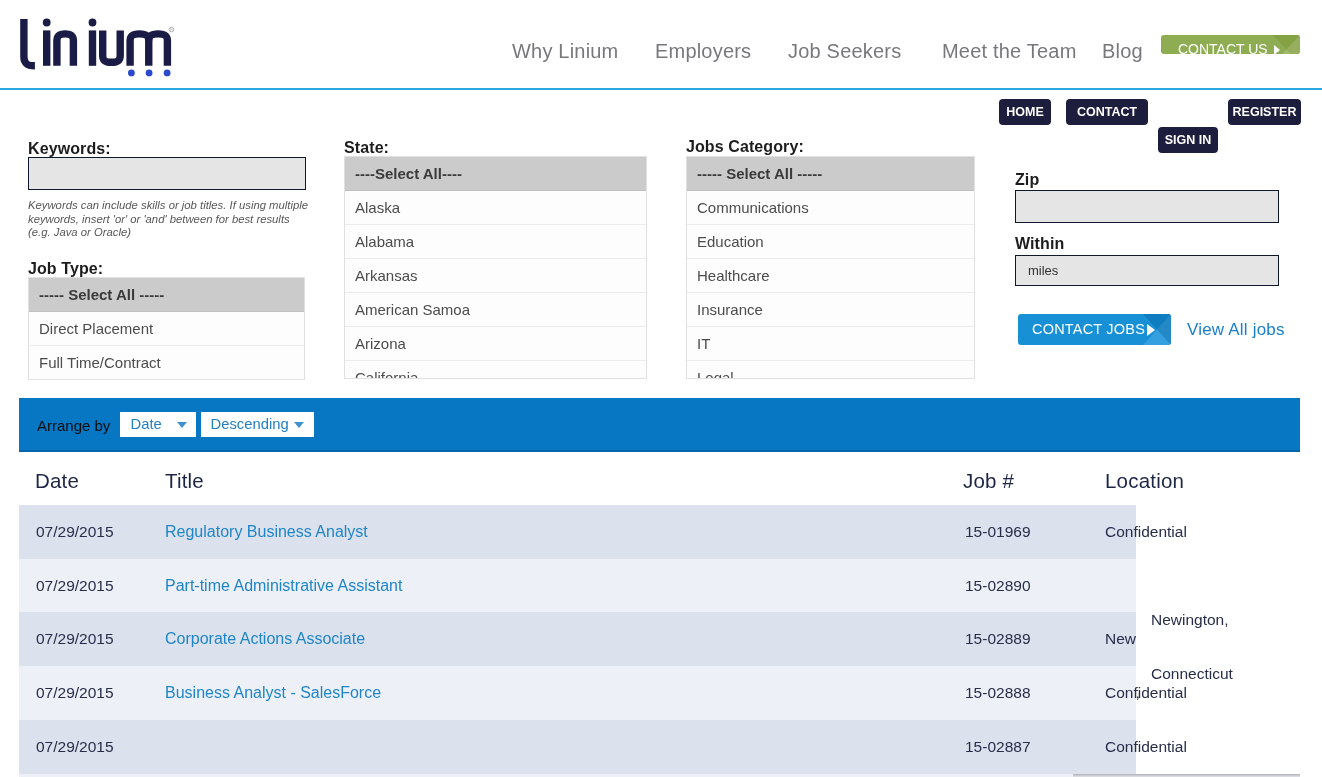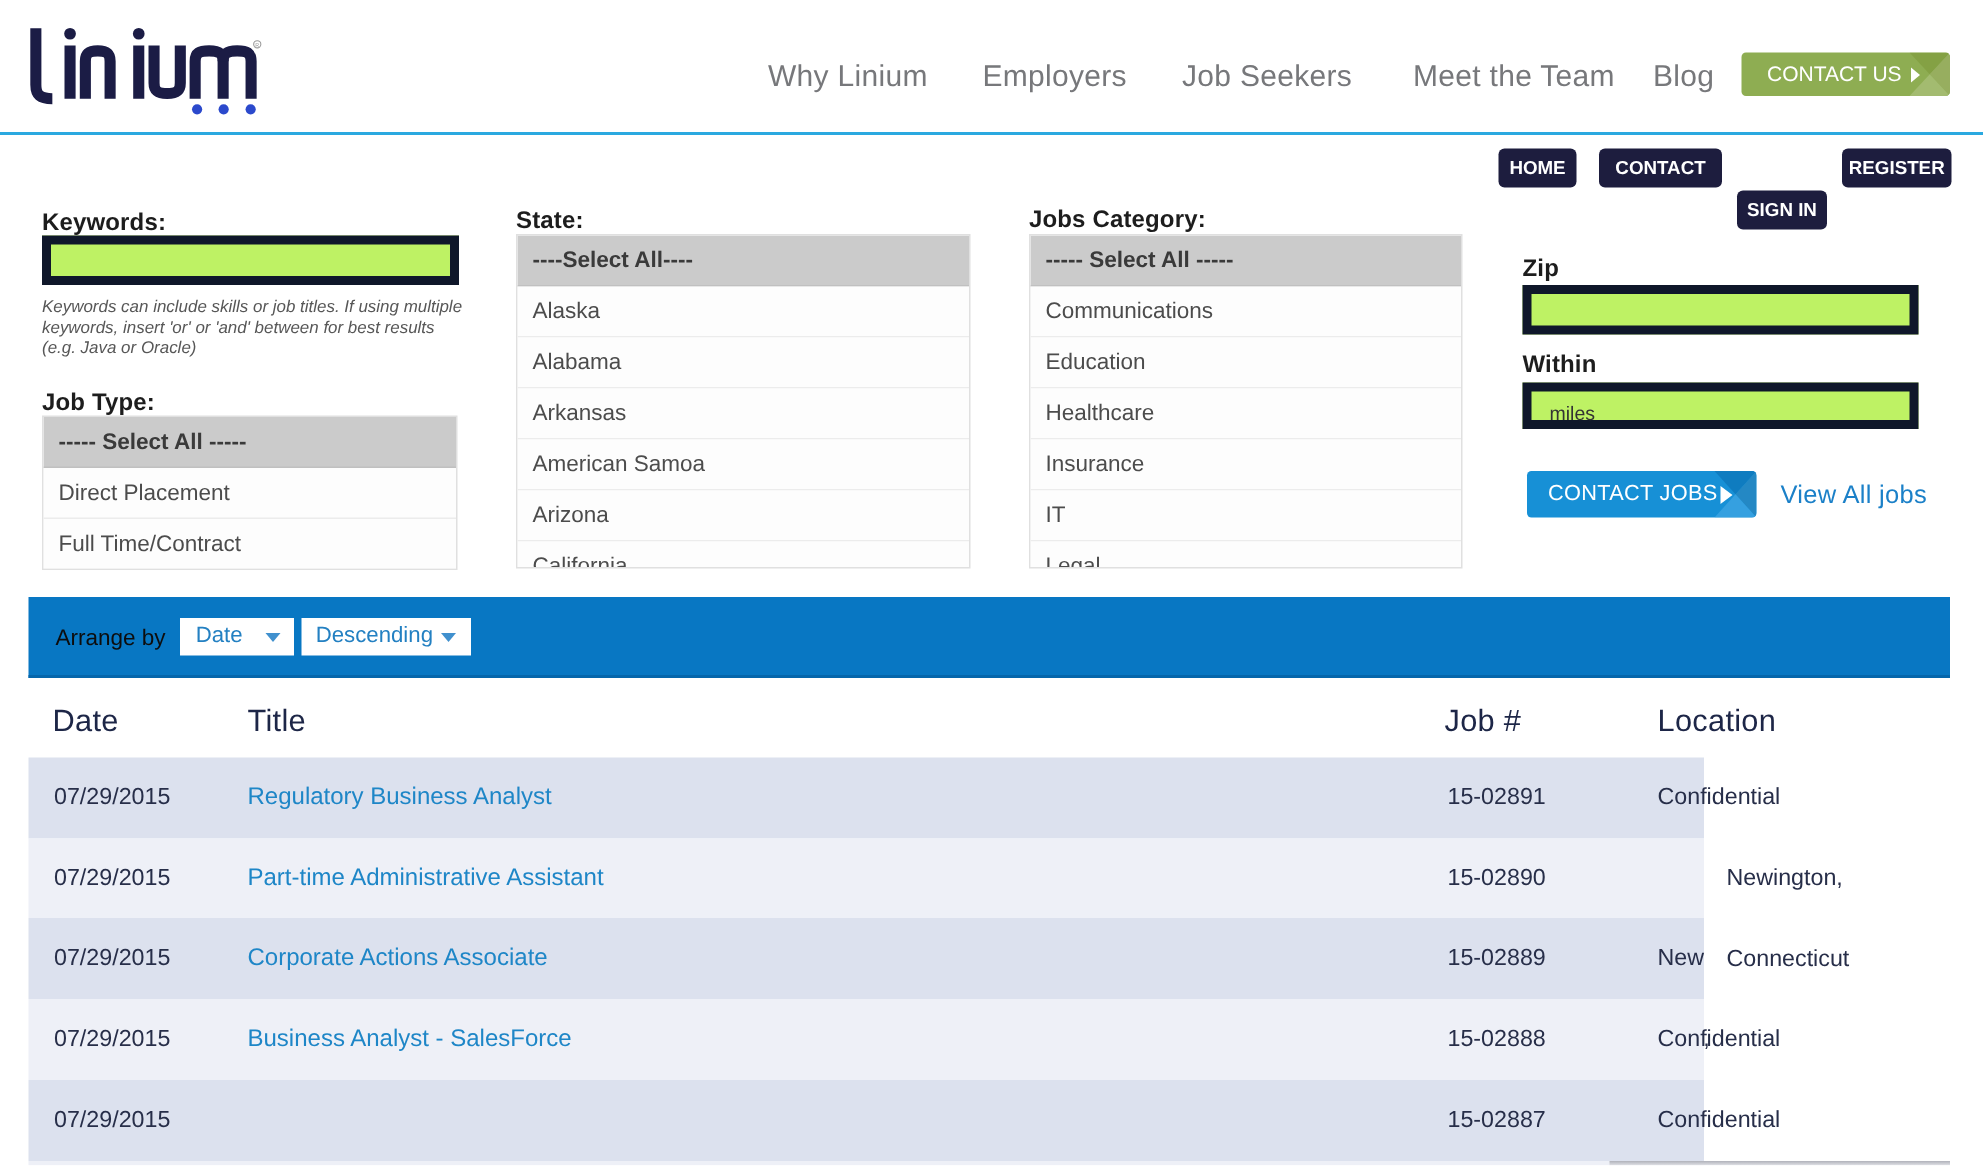--- a/index.html
+++ b/index.html
@@ -3,27 +3,27 @@
 <meta charset="utf-8">
 <style>
 * { margin:0; padding:0; box-sizing:border-box; }
 html,body { background:#fff; }
 body { font-family:"Liberation Sans", sans-serif; }
 #page { position:relative; width:1322px; height:777px; overflow:hidden; background:#fff; }
 .abs { position:absolute; }
 
 #hdr { position:absolute; left:0; top:0; width:1322px; height:90px; background:#fff; border-bottom:2px solid #2aa9e0; }
 .nav { position:absolute; top:40px; font-size:20px; color:#77787b; letter-spacing:0.2px; }
-#contact { position:absolute; left:1161px; top:35px; width:139px; height:29px; background:#8ead52; border-radius:3px; color:#fff; font-size:14px; overflow:hidden; }
+#contact { position:absolute; left:1161px; top:35px; width:139px; height:19px; background:#8ead52; border-radius:3px; color:#fff; font-size:14px; overflow:hidden; }
 #contact .arr2 { position:absolute; z-index:2; left:113px; top:9.5px; width:0; height:0; border-left:6.5px solid #fff; border-top:5px solid transparent; border-bottom:5px solid transparent; }
 
 .dbtn { position:absolute; top:99px; height:26px; background:#1d1d3e; border-radius:4px; color:#fff; font-weight:bold; font-size:12.5px; text-align:center; line-height:26px; }
 
 .lbl { position:absolute; font-size:16px; font-weight:700; color:#1d1d1d; letter-spacing:0.1px; }
-.inp { position:absolute; background:#bef264; border:6px solid #0f172a; }
+.inp { position:absolute; background:#e5e5e5; border:1px solid #0f172a; }
 .note { position:absolute; left:28px; top:199px; width:292px; font-size:11.3px; font-style:italic; color:#575757; line-height:13.5px; }
 
 .list { position:absolute; background:#fdfdfd; border:1px solid #e0e0e0; overflow:hidden; }
 .list .row { height:34px; line-height:33px; padding-left:10px; font-size:15px; color:#4c4c4c; border-bottom:1px solid #ececec; background:#fdfdfd; }
 .list .sel { background:#cbcbcb; color:#3a3a3a; border-bottom:1px solid #c0c0c0;font-weight:bold; }
 
 #sbtn { position:absolute; left:1018px; top:314px; width:153px; height:31px; background:#1790d6; border-radius:3px; color:#fff; overflow:hidden; }
 #sbtn .txt { position:absolute; left:14px; top:0; line-height:31px; font-size:14.5px; letter-spacing:0.2px; }
 #sbtn .arr { position:absolute; z-index:2; left:129px; top:9.5px; width:0; height:0; border-left:8px solid #fff; border-top:6px solid transparent; border-bottom:6px solid transparent; }
 #viewall { position:absolute; left:1187px; top:320px; font-size:17px; font-weight:400; color:#1b80c8; letter-spacing:0.2px; }
@@ -143,28 +143,28 @@
   </div>
 
   <div class="th" style="left:35px; top:469px;">Date</div>
   <div class="th" style="left:165px; top:469px;">Title</div>
   <div class="th" style="left:963px; top:469px;">Job #</div>
   <div class="th" style="left:1105px; top:469px;">Location</div>
 
   <div class="trow dark" style="top:505px;">
     <span class="cell" style="left:17px;">07/29/2015</span>
     <span class="cell link" style="left:146px;">Regulatory Business Analyst</span>
-    <span class="cell" style="left:946px;">15-02891</span>
+    <span class="cell" style="left:946px;">15-01969</span>
     <span class="cell" style="left:1086px;">Confidential</span>
   </div>
   <div class="trow light" style="top:559px; height:53px;">
     <span class="cell" style="left:17px;">07/29/2015</span>
     <span class="cell link" style="left:146px;">Part-time Administrative Assistant</span>
     <span class="cell" style="left:946px;">15-02890</span>
-    <span class="cell" style="left:1132px;">Newington, Connecticut</span>
+    <span class="cell" style="left:1132px;margin-top:34px;">Newington, Connecticut</span>
   </div>
   <div class="trow dark" style="top:612px;">
     <span class="cell" style="left:17px;">07/29/2015</span>
     <span class="cell link" style="left:146px;">Corporate Actions Associate</span>
     <span class="cell" style="left:946px;">15-02889</span>
     <span class="cell" style="left:1086px;">New York, New York</span>
   </div>
   <div class="trow light" style="top:666px;">
     <span class="cell" style="left:17px;">07/29/2015</span>
     <span class="cell link" style="left:146px;">Business Analyst - SalesForce</span>

